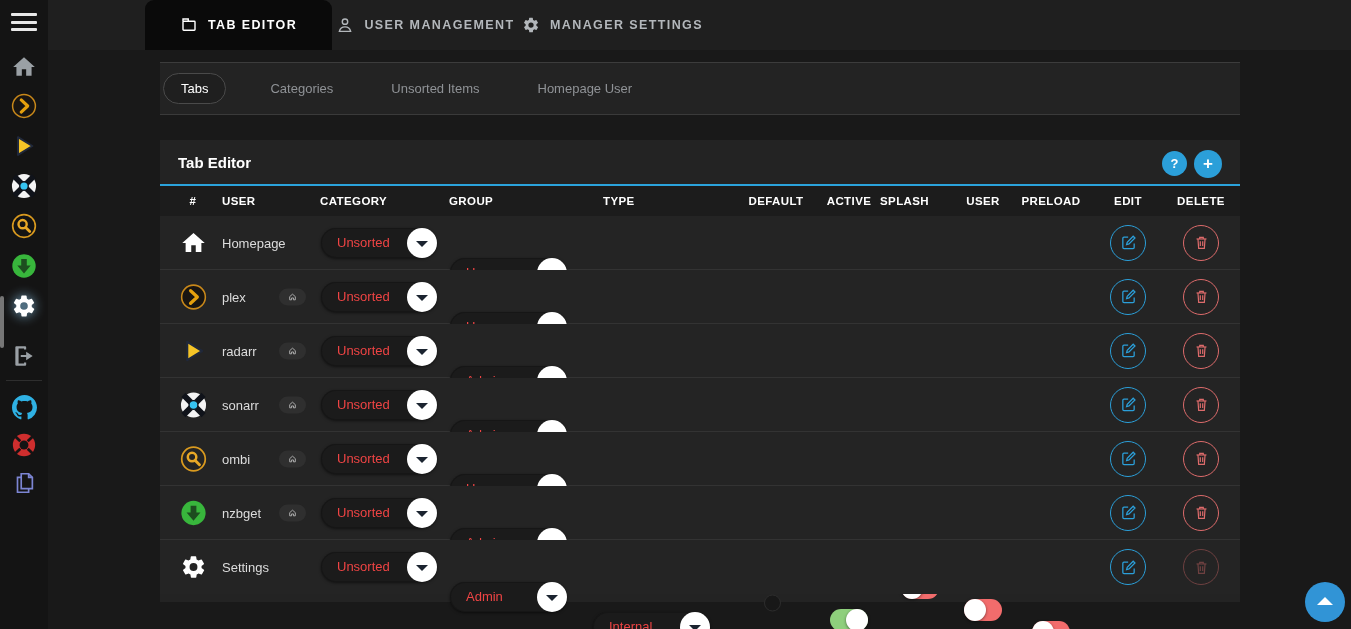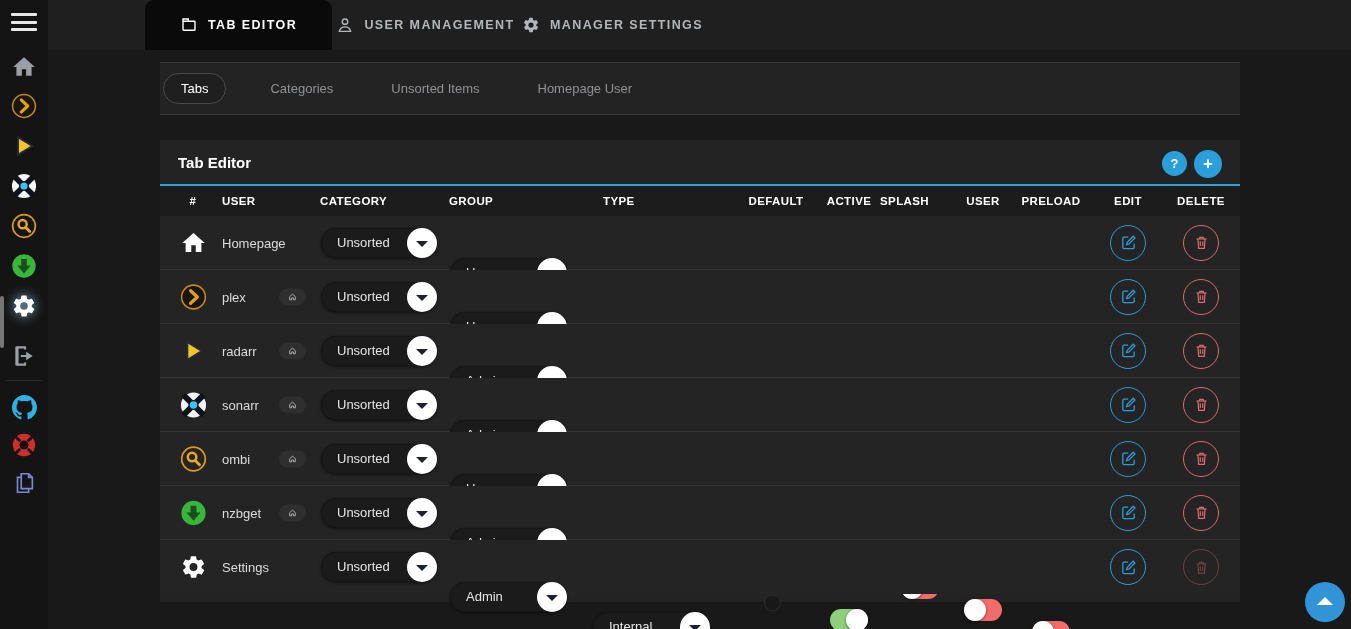--- a/index.html
+++ b/index.html
@@ -63,21 +63,21 @@
   .h-type   { left:443px; }
   .h-def    { left:576px; width:80px; text-align:center; }
   .h-active { left:649px; width:80px; text-align:center; }
   .h-splash { left:720px; width:80px; text-align:left; }
   .h-ping   { left:783px; width:80px; text-align:center; }
   .h-preload{ left:851px; width:80px; text-align:center; }
   .h-edit   { left:928px; width:80px; text-align:center; }
   .h-del    { left:1001px; width:80px; text-align:center; }
 
   
-  .sel { position:relative; height:30px; background:#1b1b1b; border-radius:15px; box-shadow:0 1px 3px rgba(0,0,0,.55), inset 0 0 0 1px #161616; color:#e5e5e5; font-size:13px; line-height:30px; padding-left:16px; cursor:pointer; }
+  .sel { position:relative; height:30px; background:#1b1b1b; border-radius:15px; box-shadow:0 1px 3px rgba(0,0,0,.55), inset 0 0 0 1px #161616; color:#ef4444; font-size:13px; line-height:30px; padding-left:16px; cursor:pointer; }
   .sel .cap { position:absolute; right:0; top:0; width:30px; height:30px; background:#ffffff; border-radius:50%; }
   .sel .cap::after { content:""; position:absolute; left:9px; top:13px; border-left:6px solid transparent; border-right:6px solid transparent; border-top:6px solid #1b2430; }
 
   
   .toggle { width:38px; height:22px; border-radius:12px; position:relative; cursor:pointer; }
   .toggle .knob { position:absolute; top:0; width:22px; height:22px; border-radius:50%; background:#fff; box-shadow:0 1px 3px rgba(0,0,0,.5); }
   .toggle.on  { background:#8ecf7c; } .toggle.on  .knob { right:0; }
   .toggle.off { background:#f26c6c; } .toggle.off .knob { left:0; }
 
   

